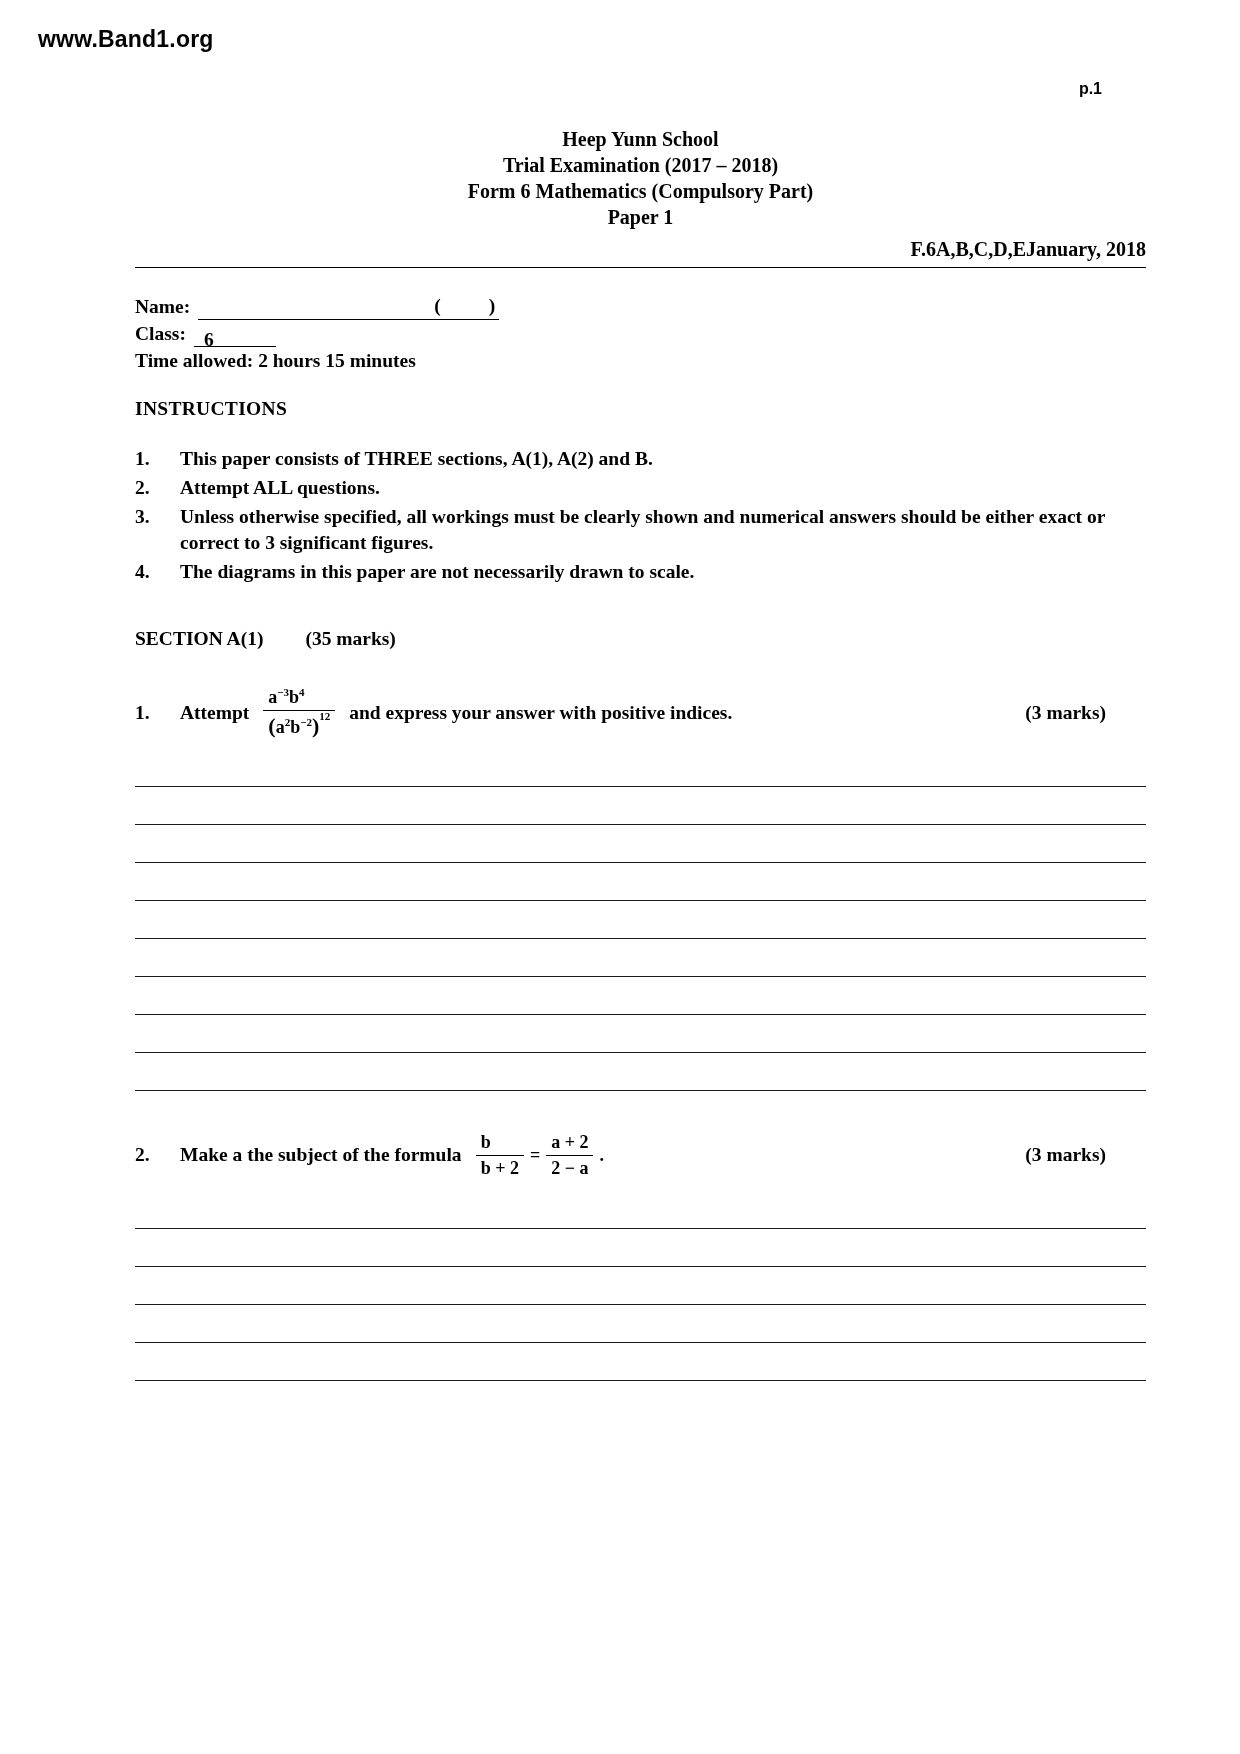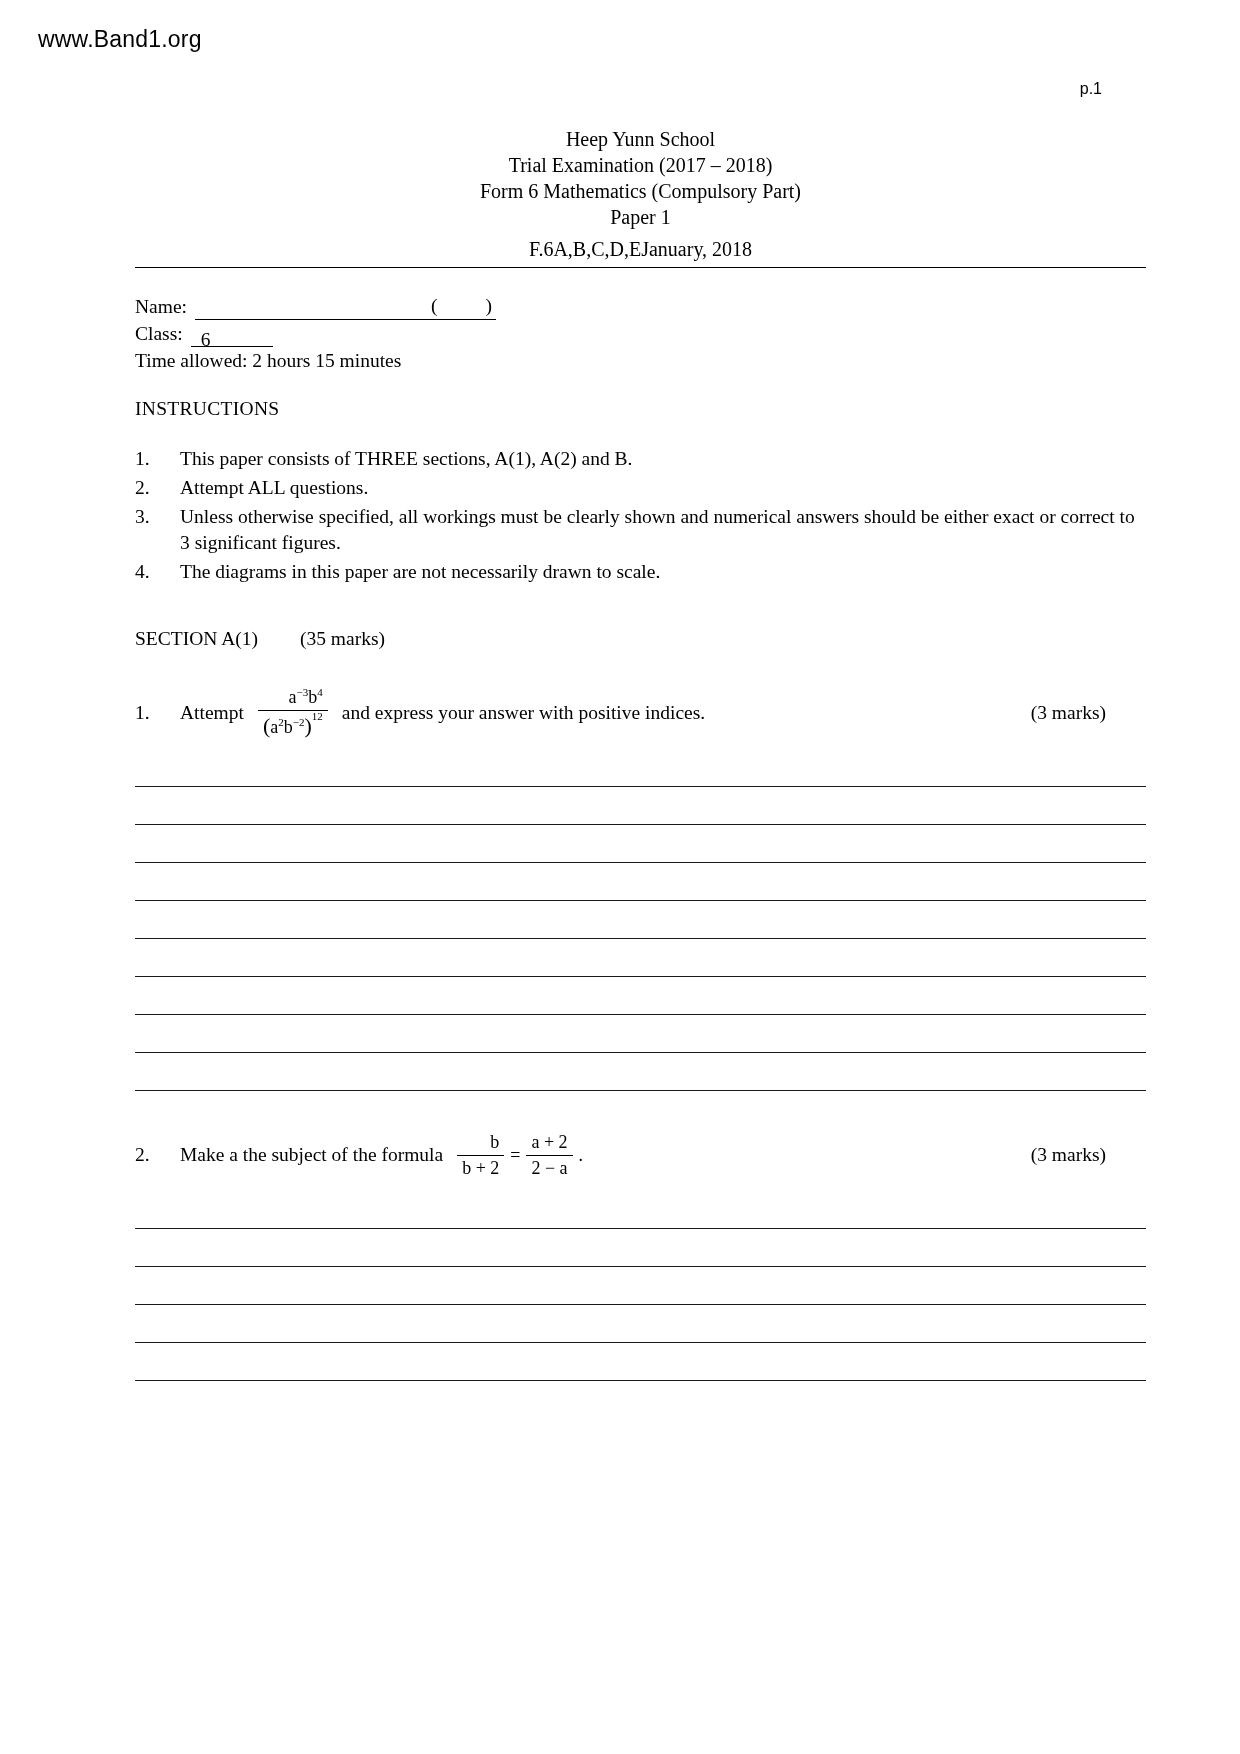--- a/index.html
+++ b/index.html
@@ -6,20 +6,21 @@
   html, body { background: #ffffff; }
   .page {
     position: relative;
     width: 1240px;
     height: 1394px;
     background: #ffffff;
     color: #000000;
     font-family: "Liberation Serif", serif;
     font-size: 19.5px;
     overflow: hidden;
+    font-weight: bold;
   }
   .watermark {
     position: absolute;
     top: 26px;
     left: 38px;
     font-family: "Liberation Sans", sans-serif;
     font-size: 23px;
     letter-spacing: 0.2px;
   }
   .pagenum {
@@ -28,21 +29,21 @@
     right: 138px;
     font-family: "Liberation Sans", sans-serif;
     font-size: 16px;
   }
   .content { padding: 126px 94px 0 135px; }
 
   .title-block { text-align: center; font-size: 20px; line-height: 26px; }
 
   .class-row {
     display: flex;
-    justify-content: center;
+    justify-content: flex-end;
     align-items: flex-end;
     margin-top: 8px;
     padding-bottom: 6px;
     border-bottom: 1.6px solid #000;
     font-size: 20px;
   }
 
   .row { display: flex; justify-content: space-between; align-items: baseline; line-height: 27px; }
   .name-row { margin-top: 24px; flex-direction: column; }
 
@@ -76,21 +77,21 @@
   .question { display: flex; align-items: center; }
   .q1 { margin-top: 34px; }
   .q2 { margin-top: 40px; }
   .qnum { width: 45px; flex: none; align-self: center; }
   .qbody { flex: 1; display: flex; align-items: center; gap: 14px; flex-wrap: nowrap; }
   .qmarks { margin-left: auto; padding-right: 40px; flex: none; }
 
   
   .math { display: inline-flex; align-items: center; gap: 6px; font-size: 18px; }
   .frac { display: inline-flex; flex-direction: column; align-items: center; vertical-align: middle; line-height: 1.25; }
-  .frac .num { align-self: stretch; text-align: right; border-bottom: 1.3px solid #000; padding: 0 5px 1px; }
+  .frac .num { align-self: stretch; text-align: left; border-bottom: 1.3px solid #000; padding: 0 5px 1px; }
   .frac .den { text-align: center; padding: 1px 5px 0; }
   sup { font-size: 11px; }
   .big-paren { font-size: 22px; }
   .outer-exp { position: relative; top: -6px; }
 
   .answer-lines { }
   .answer-lines.al-q1 { margin-top: 10px; }
   .answer-lines.al-q2 { margin-top: 12px; }
   .ans-line { height: 38px; border-bottom: 1.5px solid #1a1a1a; }
 </style>

